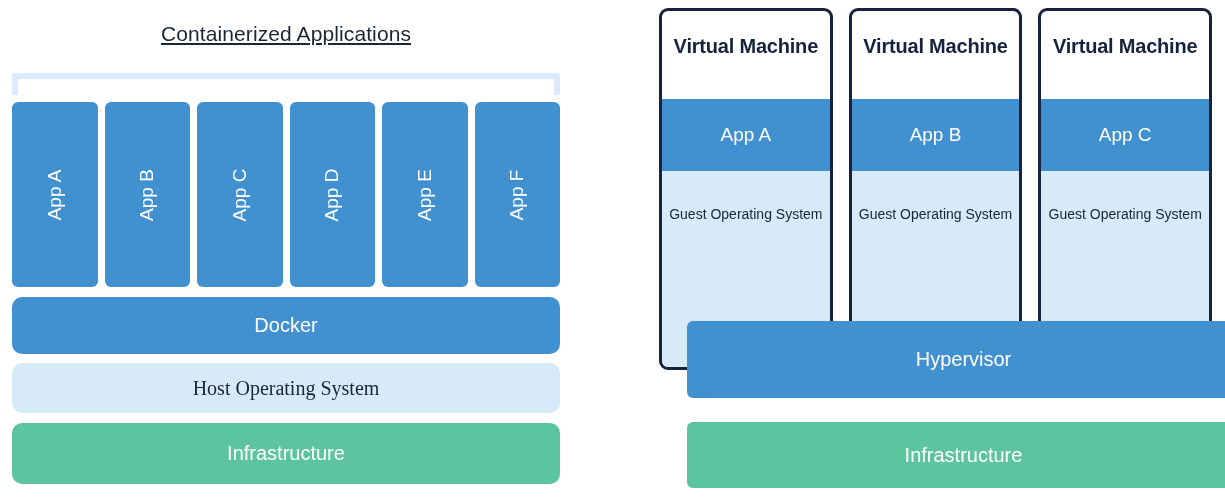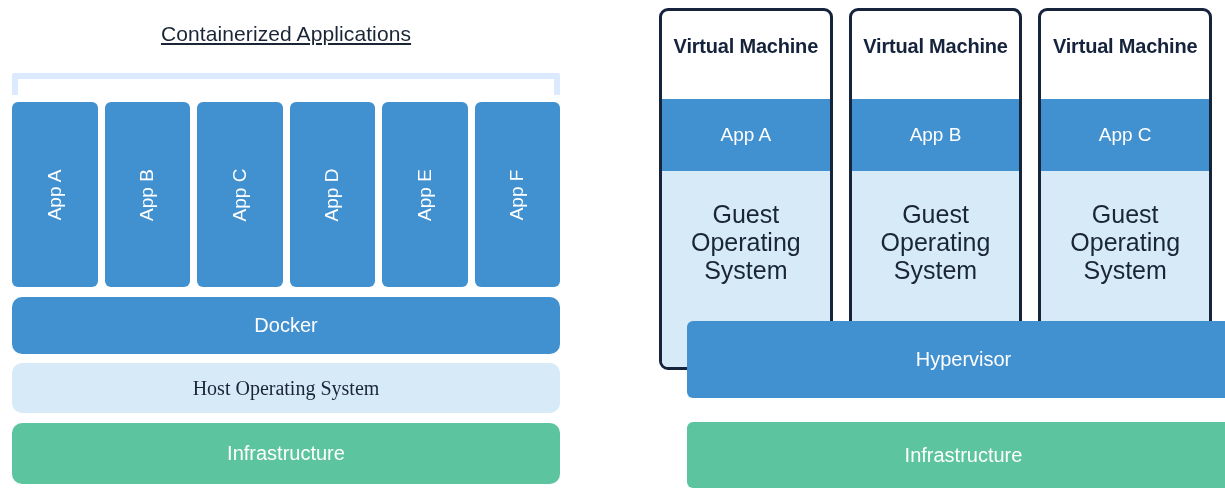--- a/index.html
+++ b/index.html
@@ -148,21 +148,21 @@
   }
   .vm-guest-os {
     flex: 1 1 auto;
     background: #d6eaf8;
     color: #1a2535;
     display: flex;
     align-items: flex-start;
     justify-content: center;
     padding-top: 29px;
     box-sizing: border-box;
-    font-size: 25px;
+    font-size: 14px;
     line-height: 28px;
     text-align: center;
   }
 
   .layer-right {
     position: absolute;
     left: 59px;
     width: 553px;
     border-radius: 6px;
     display: flex;

